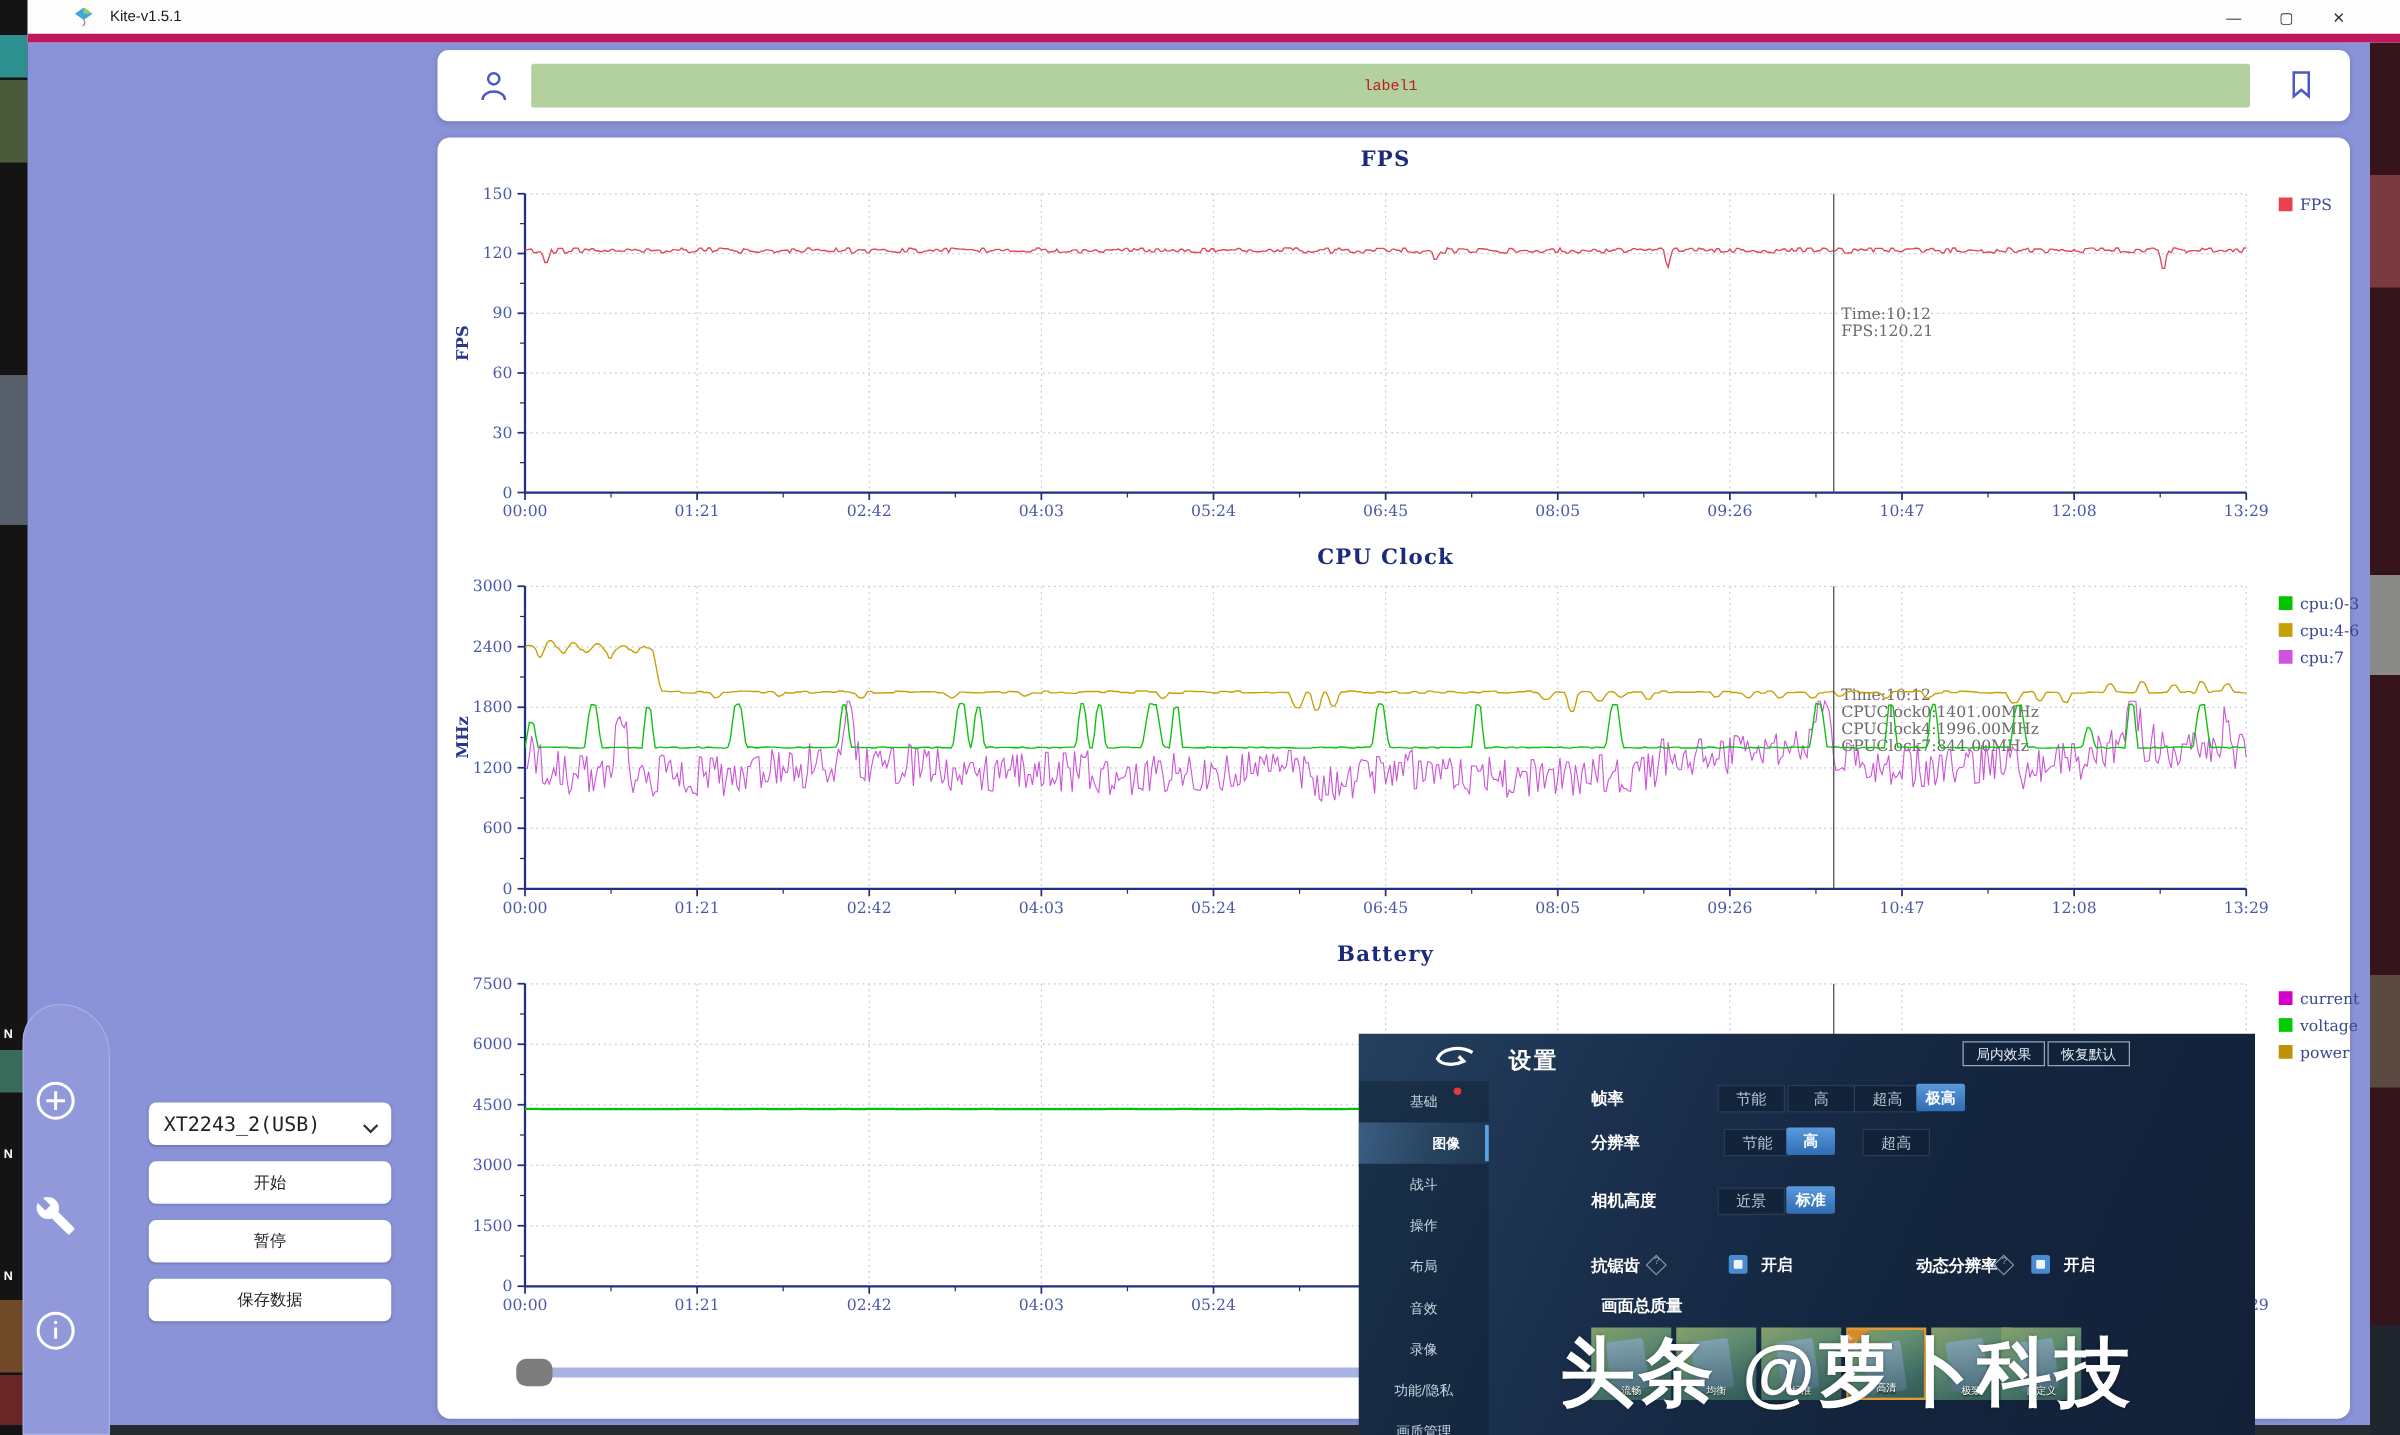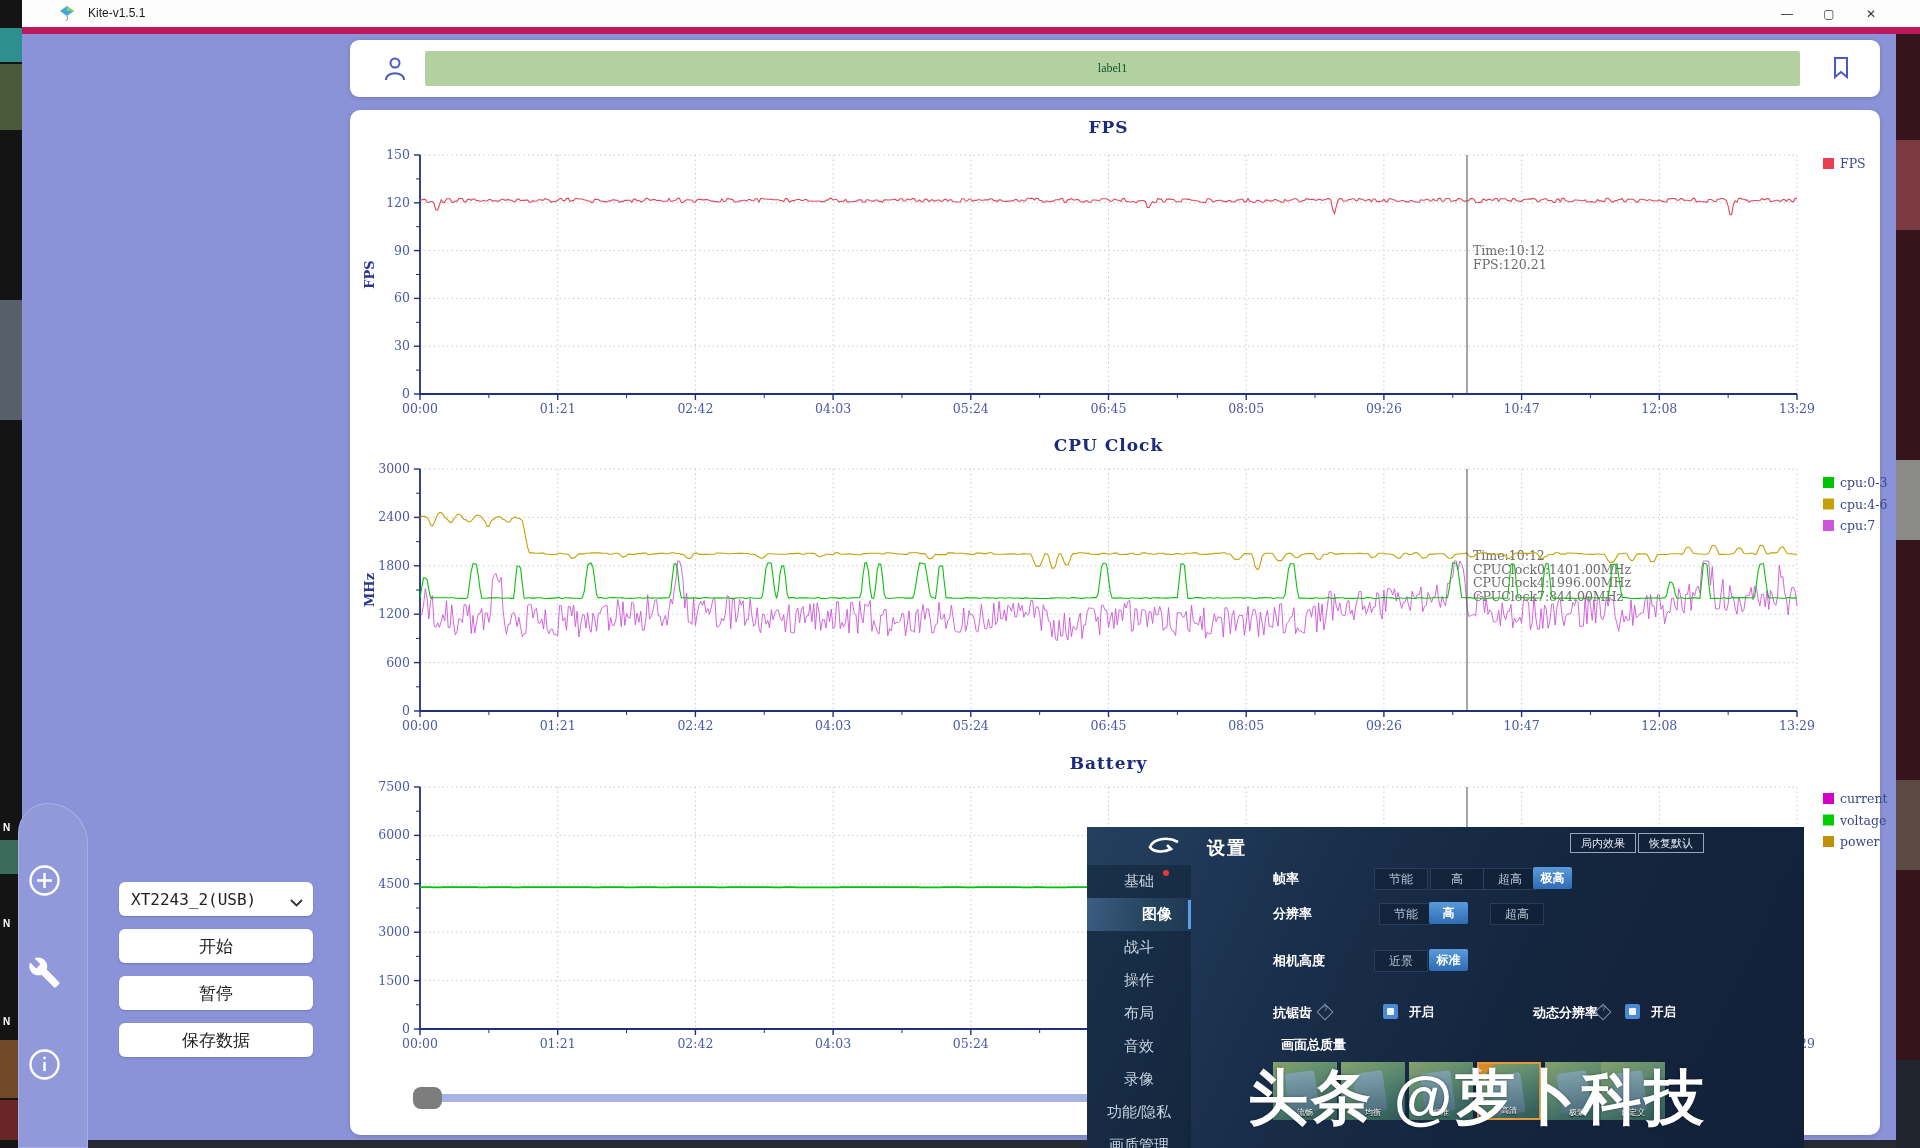--- a/index.html
+++ b/index.html
@@ -14,41 +14,41 @@
   .desk-label{position:absolute;left:3px;color:#fff;font-size:10px;font-weight:bold;}
   
   #titlebar{left:22px;top:0;width:1898px;height:27px;background:#fdfdfd;border-bottom:7px solid #be185d;z-index:2;display:flex;align-items:center;}
   #title-text{margin-left:8px;font-size:12px;color:#1b1b1b;}
   #win-controls{position:absolute;right:28px;top:0;height:27px;display:flex;}
   .win-btn{width:42px;height:27px;display:flex;align-items:center;justify-content:center;font-size:12px;color:#333;}
   #win-body{left:22px;top:27px;width:1874px;height:1113px;background:#8b93d8;z-index:1;}
   
   #top-card{left:350px;top:40px;width:1530px;height:57px;background:#fff;border-radius:9px;z-index:2;box-shadow:0 1px 4px rgba(40,40,90,.25);}
   #label-bar{position:absolute;left:75px;top:11px;width:1375px;height:35px;background:#b2d19f;border-radius:2px;
-    display:flex;align-items:center;justify-content:center;font-family:Liberation Serif, serif;font-size:12px;color:#14532d;}
+    display:flex;align-items:center;justify-content:center;font-family:Liberation Mono, monospace;font-size:12px;color:#b91c1c;}
   
   #main-card{left:350px;top:110px;width:1530px;height:1025px;background:#fff;border-radius:10px;z-index:1;box-shadow:0 1px 4px rgba(40,40,90,.25);}
   #chart-svg{left:0;top:0;z-index:4;pointer-events:none;}
   
   #slider-track{left:420px;top:1094px;width:1380px;height:8px;background:#a9b3e2;border-radius:4px;z-index:3;}
   #slider-handle{left:413px;top:1087px;width:29px;height:22px;background:#7d7d7d;border-radius:8px;z-index:3;}
   
   #side-blob{left:18px;top:803px;width:70px;height:345px;background:#9199db;border-radius:46px 62px 0 0;z-index:5;box-shadow:inset 0 0 0 1px rgba(255,255,255,.22);}
   .side-ic{position:absolute;left:28px;width:33px;height:33px;z-index:6;}
   #ctl-panel{left:119px;top:882px;width:194px;z-index:6;}
   .ctl{position:relative;width:194px;height:34px;background:#fff;border-radius:6px;margin-bottom:13px;
-    display:flex;align-items:center;justify-content:center;font-size:17px;color:#222;box-shadow:0 1px 2px rgba(40,40,90,.25);}
+    display:flex;align-items:center;justify-content:center;font-size:13px;color:#222;box-shadow:0 1px 2px rgba(40,40,90,.25);}
   #device-select{justify-content:flex-start;padding-left:12px;box-sizing:border-box;font-family:"DejaVu Sans Mono",monospace;font-size:16px;}
   #device-chevron{position:absolute;right:10px;top:11px;}
   
   #overlay{left:1087px;top:827px;width:717px;height:321px;z-index:10;overflow:hidden;
     background:linear-gradient(115deg,#24405f 0%,#1a2f4c 30%,#14253e 60%,#122138 100%);}
   #ov-nav{position:absolute;left:0;top:38px;width:104px;height:283px;background:rgba(10,22,38,.35);}
   .nav-item{position:relative;height:33px;display:flex;align-items:center;justify-content:center;
-    color:#c7d3df;font-size:15px;}
+    color:#c7d3df;font-size:11px;}
   .nav-item.sel{background:linear-gradient(100deg,#3c5d84 0%,#27455f 55%,#1e3854 100%);color:#fff;font-weight:bold;padding-left:36px;}
   .nav-item.sel::after{content:"";position:absolute;right:0;top:2px;bottom:2px;width:3px;background:#57a2e4;}
   .nav-dot{position:absolute;top:5px;right:22px;width:6px;height:6px;border-radius:3px;background:#e63a35;}
   #ov-back{position:absolute;left:58px;top:9px;}
   #ov-title{position:absolute;left:120px;top:9px;color:#fff;font-size:18px;font-weight:bold;letter-spacing:2px;}
   .ov-topbtn{position:absolute;top:6px;height:18px;padding:0 10px;border:1px solid #93a8ba;color:#e3ecf4;
     font-size:11px;display:flex;align-items:center;background:rgba(16,32,54,.5);}
   .ov-label{position:absolute;color:#fff;font-size:13px;font-weight:bold;}
   .ov-opt{position:absolute;height:20px;width:52px;display:flex;align-items:center;justify-content:center;
     color:#b9c6d4;font-size:12px;background:rgba(14,30,50,.55);border:1px solid rgba(125,155,185,.22);}

